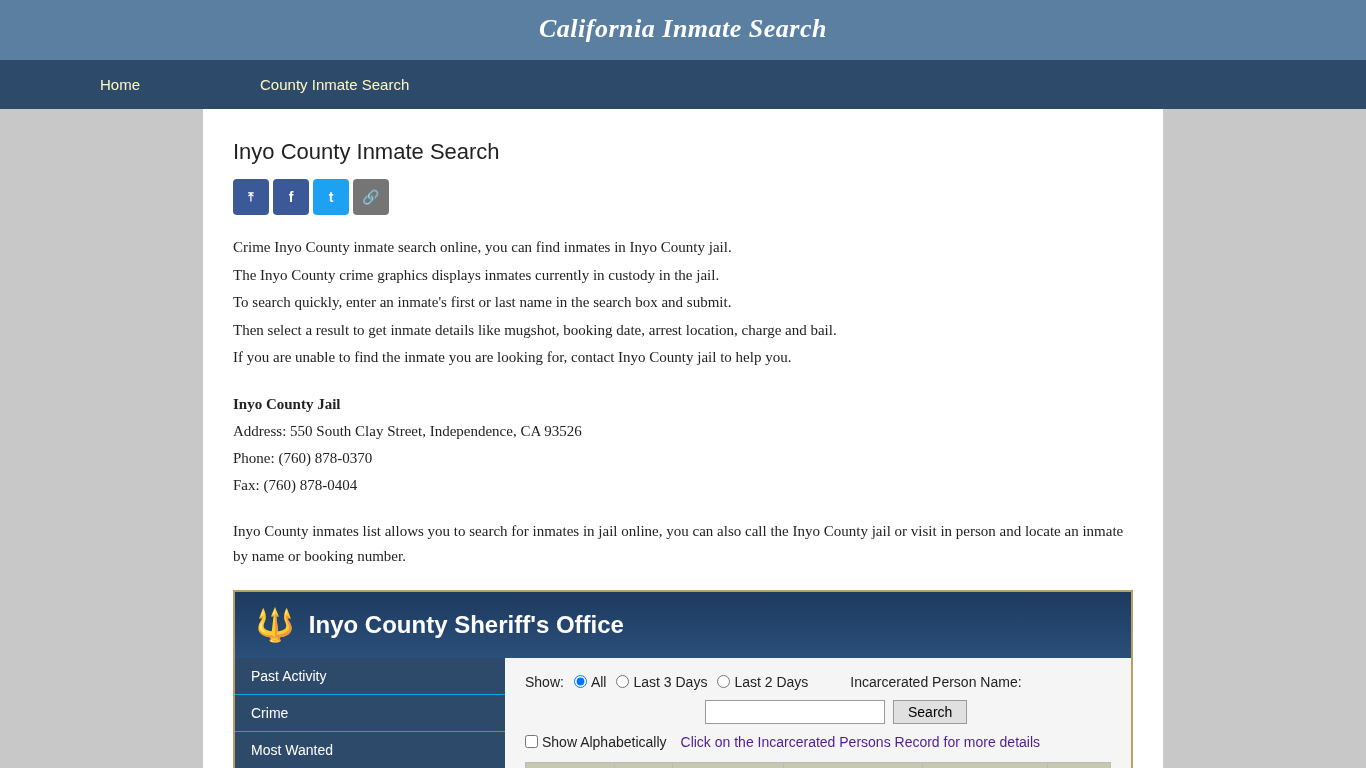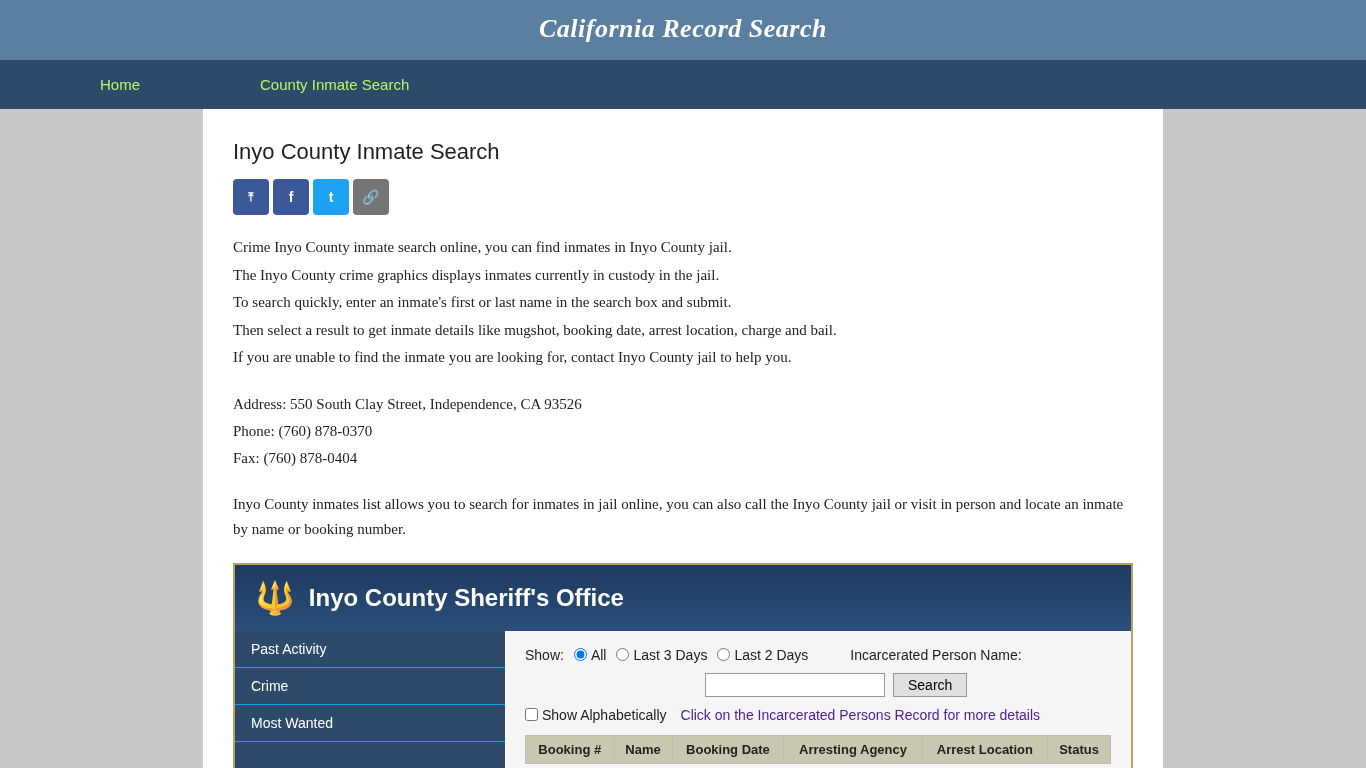--- a/index.html
+++ b/index.html
@@ -25,21 +25,21 @@
     }
 
     
     #main-nav {
       background-color: #2e4a6b;
       display: flex;
       align-items: center;
       padding: 0 40px;
     }
     .nav-item {
-      color: #bef264;
+      color: #fef9c3;
       font-family: Arial, sans-serif;
       font-size: 15px;
       padding: 16px 60px;
       cursor: pointer;
       text-decoration: none;
     }
 
     
     #content-wrapper {
       max-width: 960px;
@@ -242,21 +242,21 @@
       min-height: 768px;
       padding-bottom: 20px;
     }
   </style>
 </head>
 <body>
 
 <div id="outer-wrapper">
 
   <div id="site-header">
-    <h1>California Record Search</h1>
+    <h1>California Inmate Search</h1>
   </div>
 
   <nav id="main-nav">
     <a class="nav-item">Home</a>
     <a class="nav-item">County Inmate Search</a>
   </nav>
 
   <div id="content-wrapper">
 
     <h2 id="page-title">Inyo County Inmate Search</h2>
@@ -278,20 +278,21 @@
 
     <div class="description-block">
       <p>Crime Inyo County inmate search online, you can find inmates in Inyo County jail.</p>
       <p>The Inyo County crime graphics displays inmates currently in custody in the jail.</p>
       <p>To search quickly, enter an inmate's first or last name in the search box and submit.</p>
       <p>Then select a result to get inmate details like mugshot, booking date, arrest location, charge and bail.</p>
       <p>If you are unable to find the inmate you are looking for, contact Inyo County jail to help you.</p>
     </div>
 
     <div class="jail-info">
+      <p class="jail-name">Inyo County Jail</p>
       <p>Address: 550 South Clay Street, Independence, CA 93526</p>
       <p>Phone: (760) 878-0370</p>
       <p>Fax: (760) 878-0404</p>
     </div>
 
     <div class="bottom-desc">
       <p>Inyo County inmates list allows you to search for inmates in jail online, you can also call the Inyo County jail or visit in person and locate an inmate by name or booking number.</p>
     </div>
 
     <div id="sheriff-widget">

